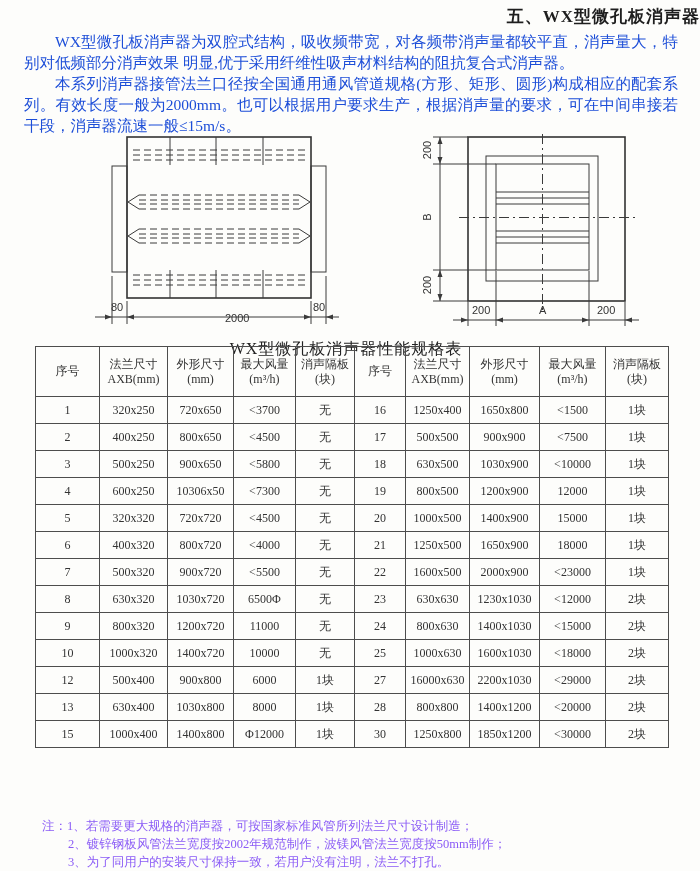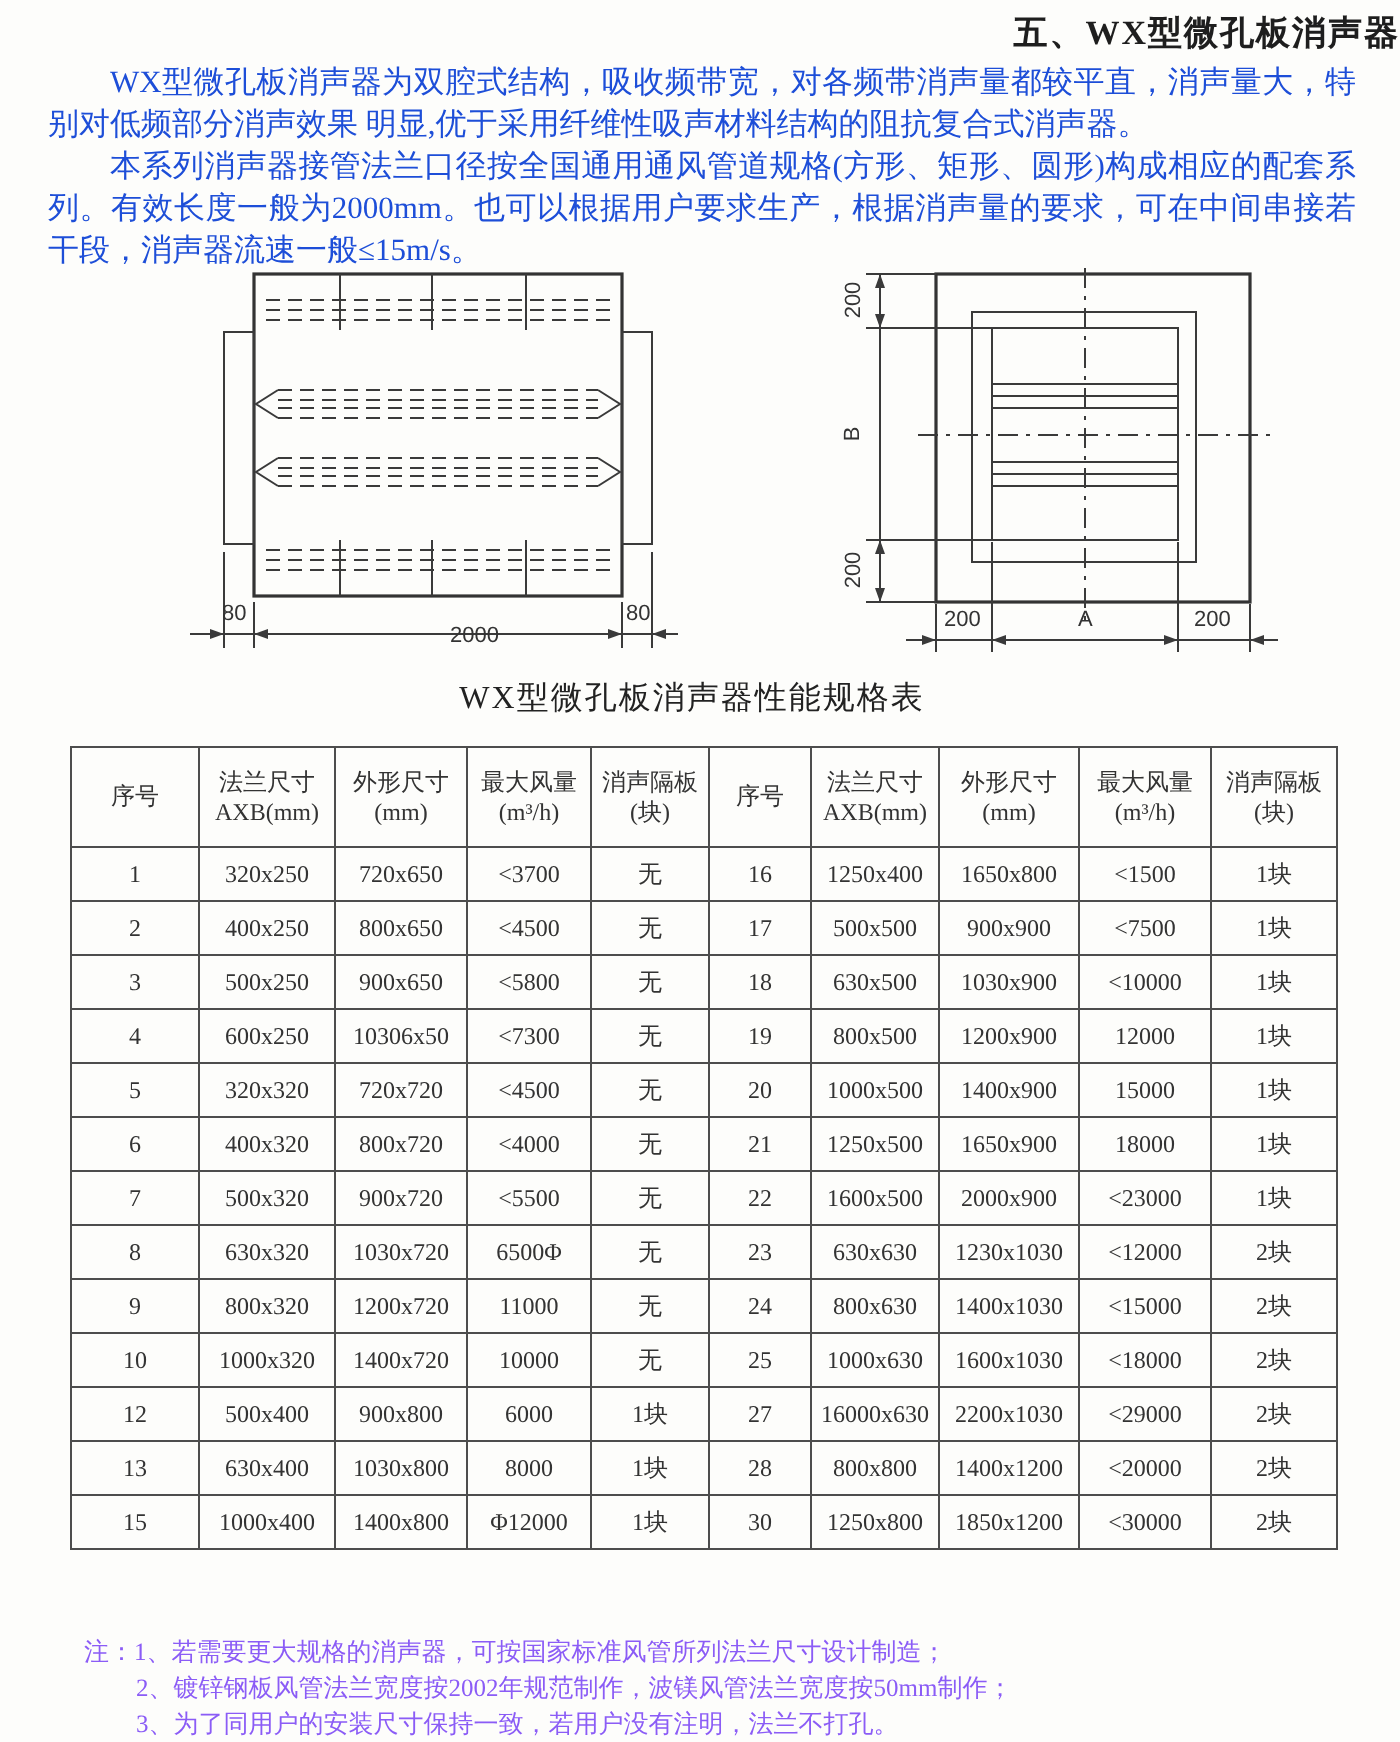--- a/index.html
+++ b/index.html
@@ -24,21 +24,21 @@
   .dim-label{
     position:absolute;font-size:11px;color:#333;white-space:nowrap;
     font-family:"Liberation Sans","DejaVu Sans",sans-serif;
   }
   .dim-v{transform:rotate(-90deg);transform-origin:center center;}
   .table-title{
     position:absolute;top:339px;left:0;width:692px;text-align:center;
     font-size:16px;color:#222;letter-spacing:1px;
   }
   table.spec{
-    position:absolute;left:35px;top:373px;width:633px;
+    position:absolute;left:35px;top:346px;width:633px;
     border-collapse:collapse;table-layout:fixed;
     font-size:12px;color:#333;
   }
   table.spec th,table.spec td{
     border:1px solid #4d4d4d;text-align:center;vertical-align:middle;
     padding:0;overflow:hidden;white-space:nowrap;
     font-weight:normal;
   }
   table.spec thead tr{height:50px;}
   table.spec tbody tr{height:27px;}

